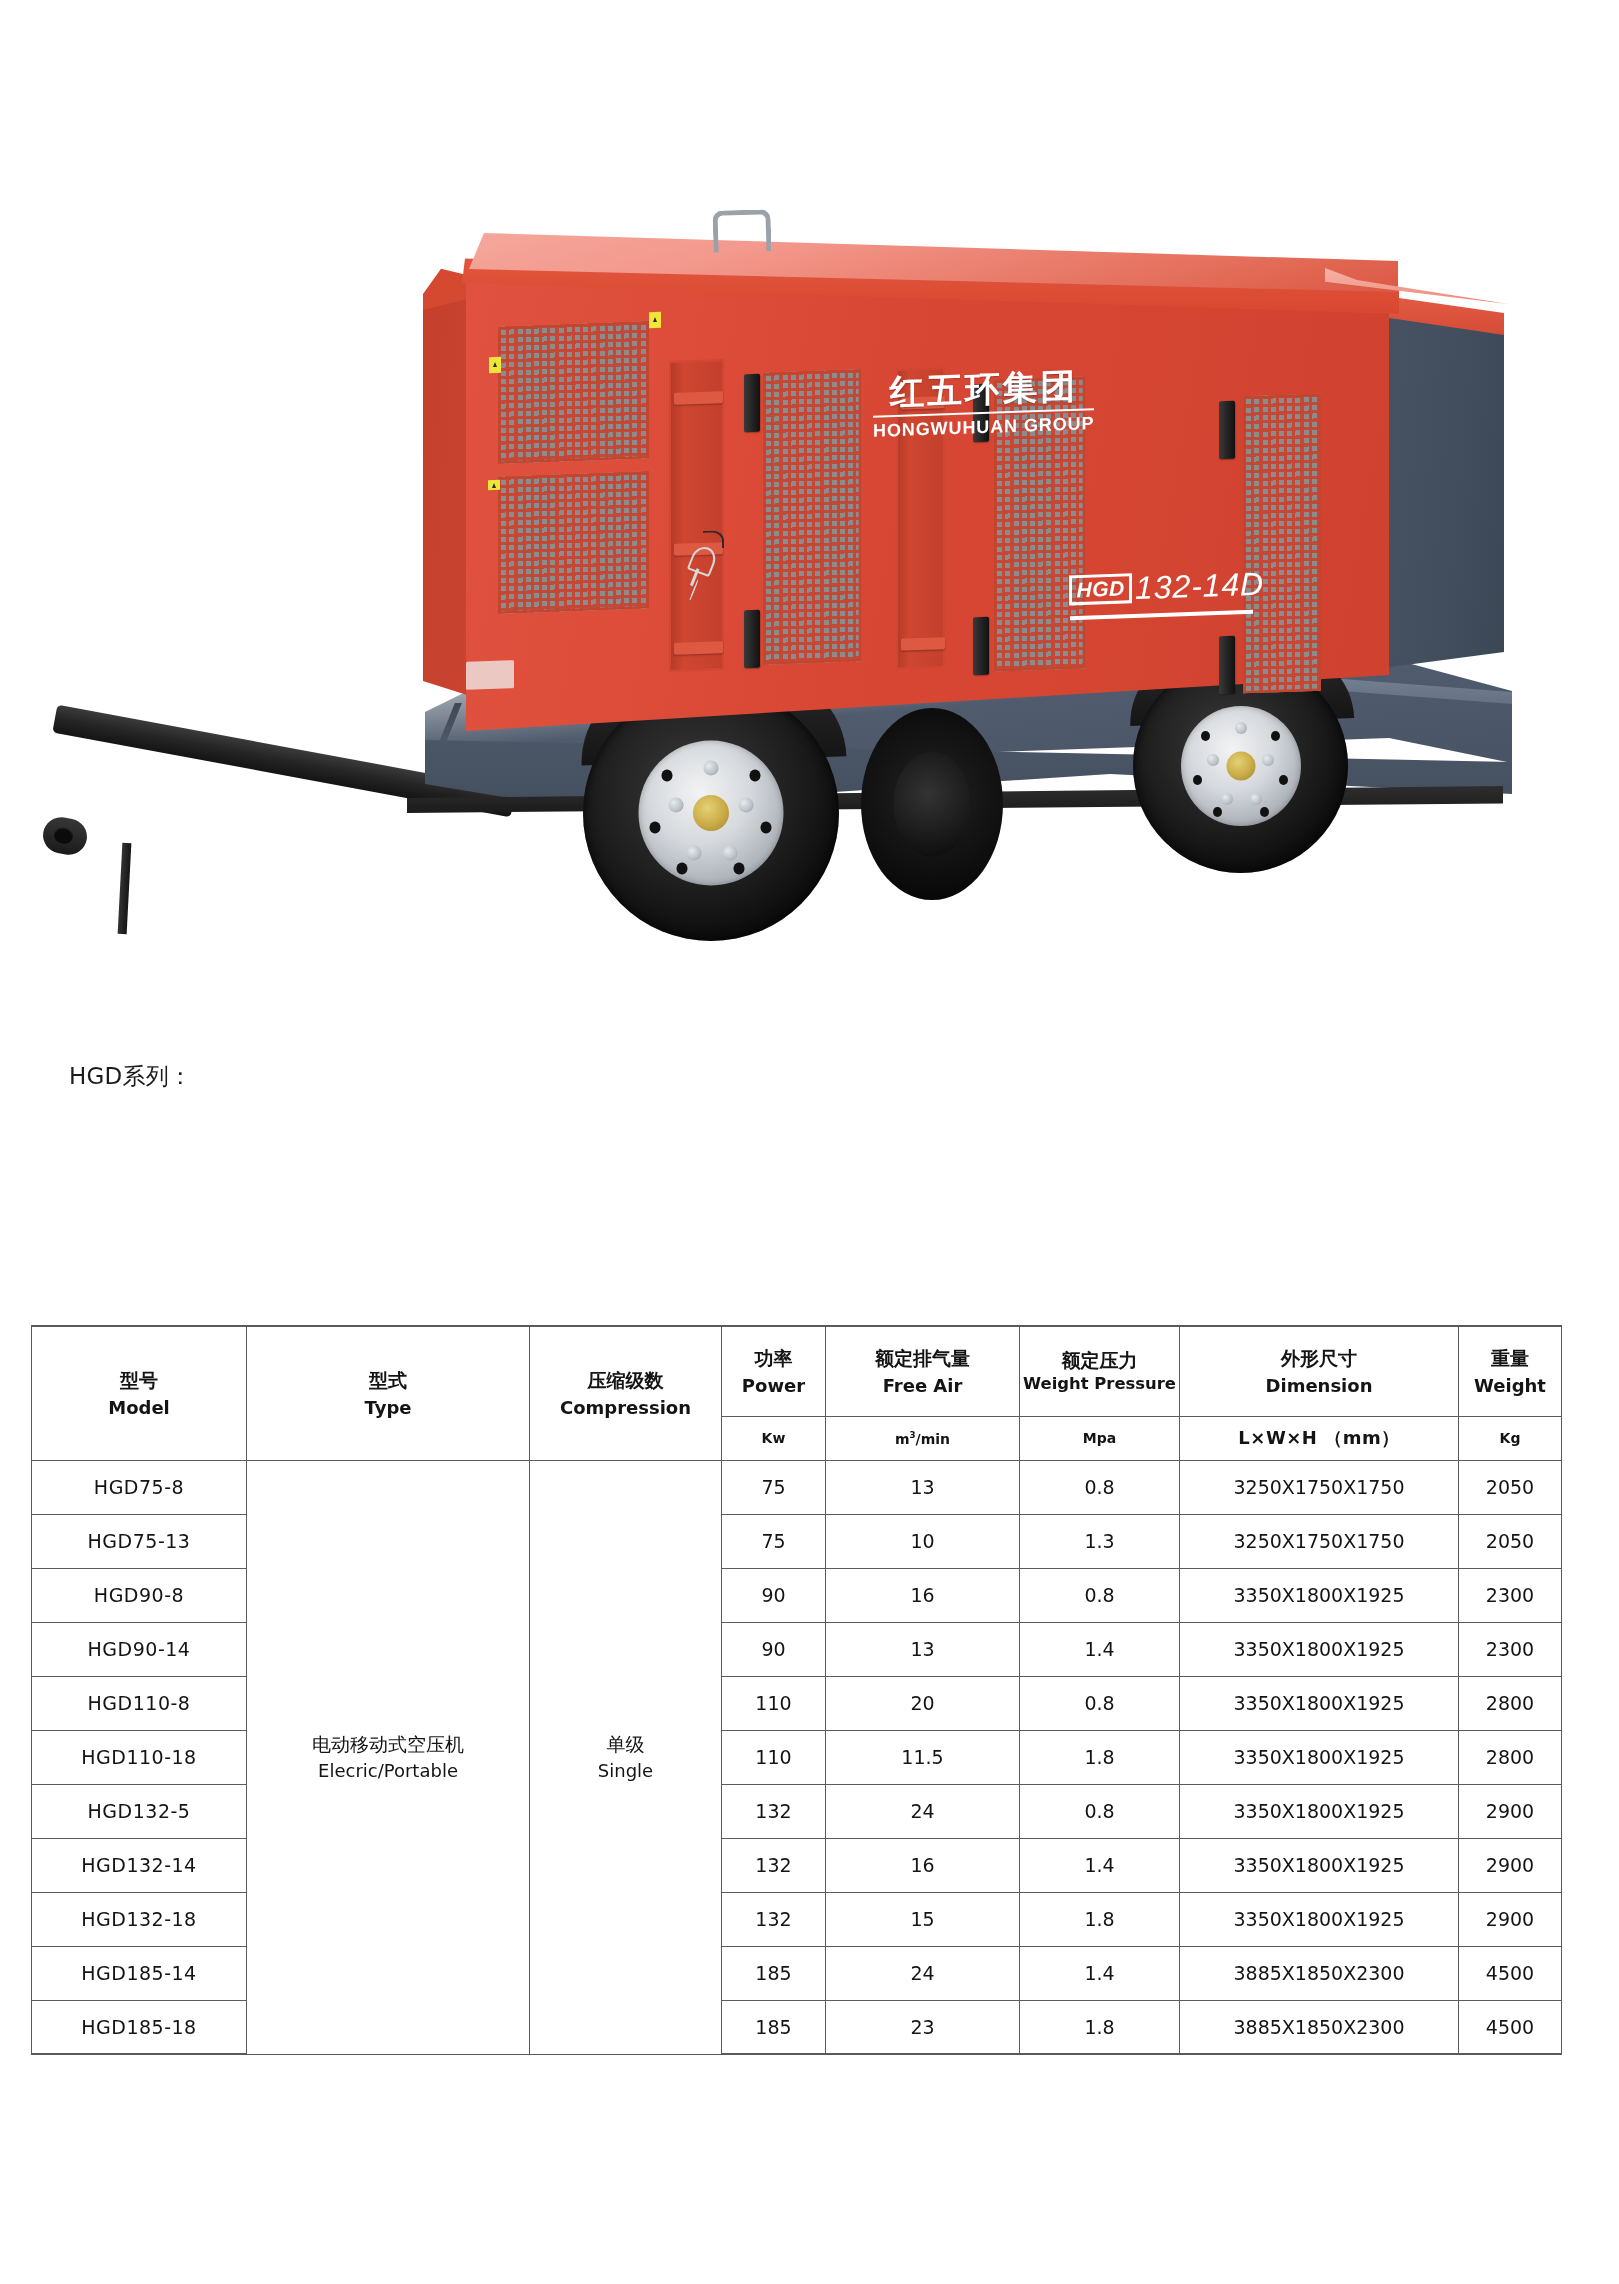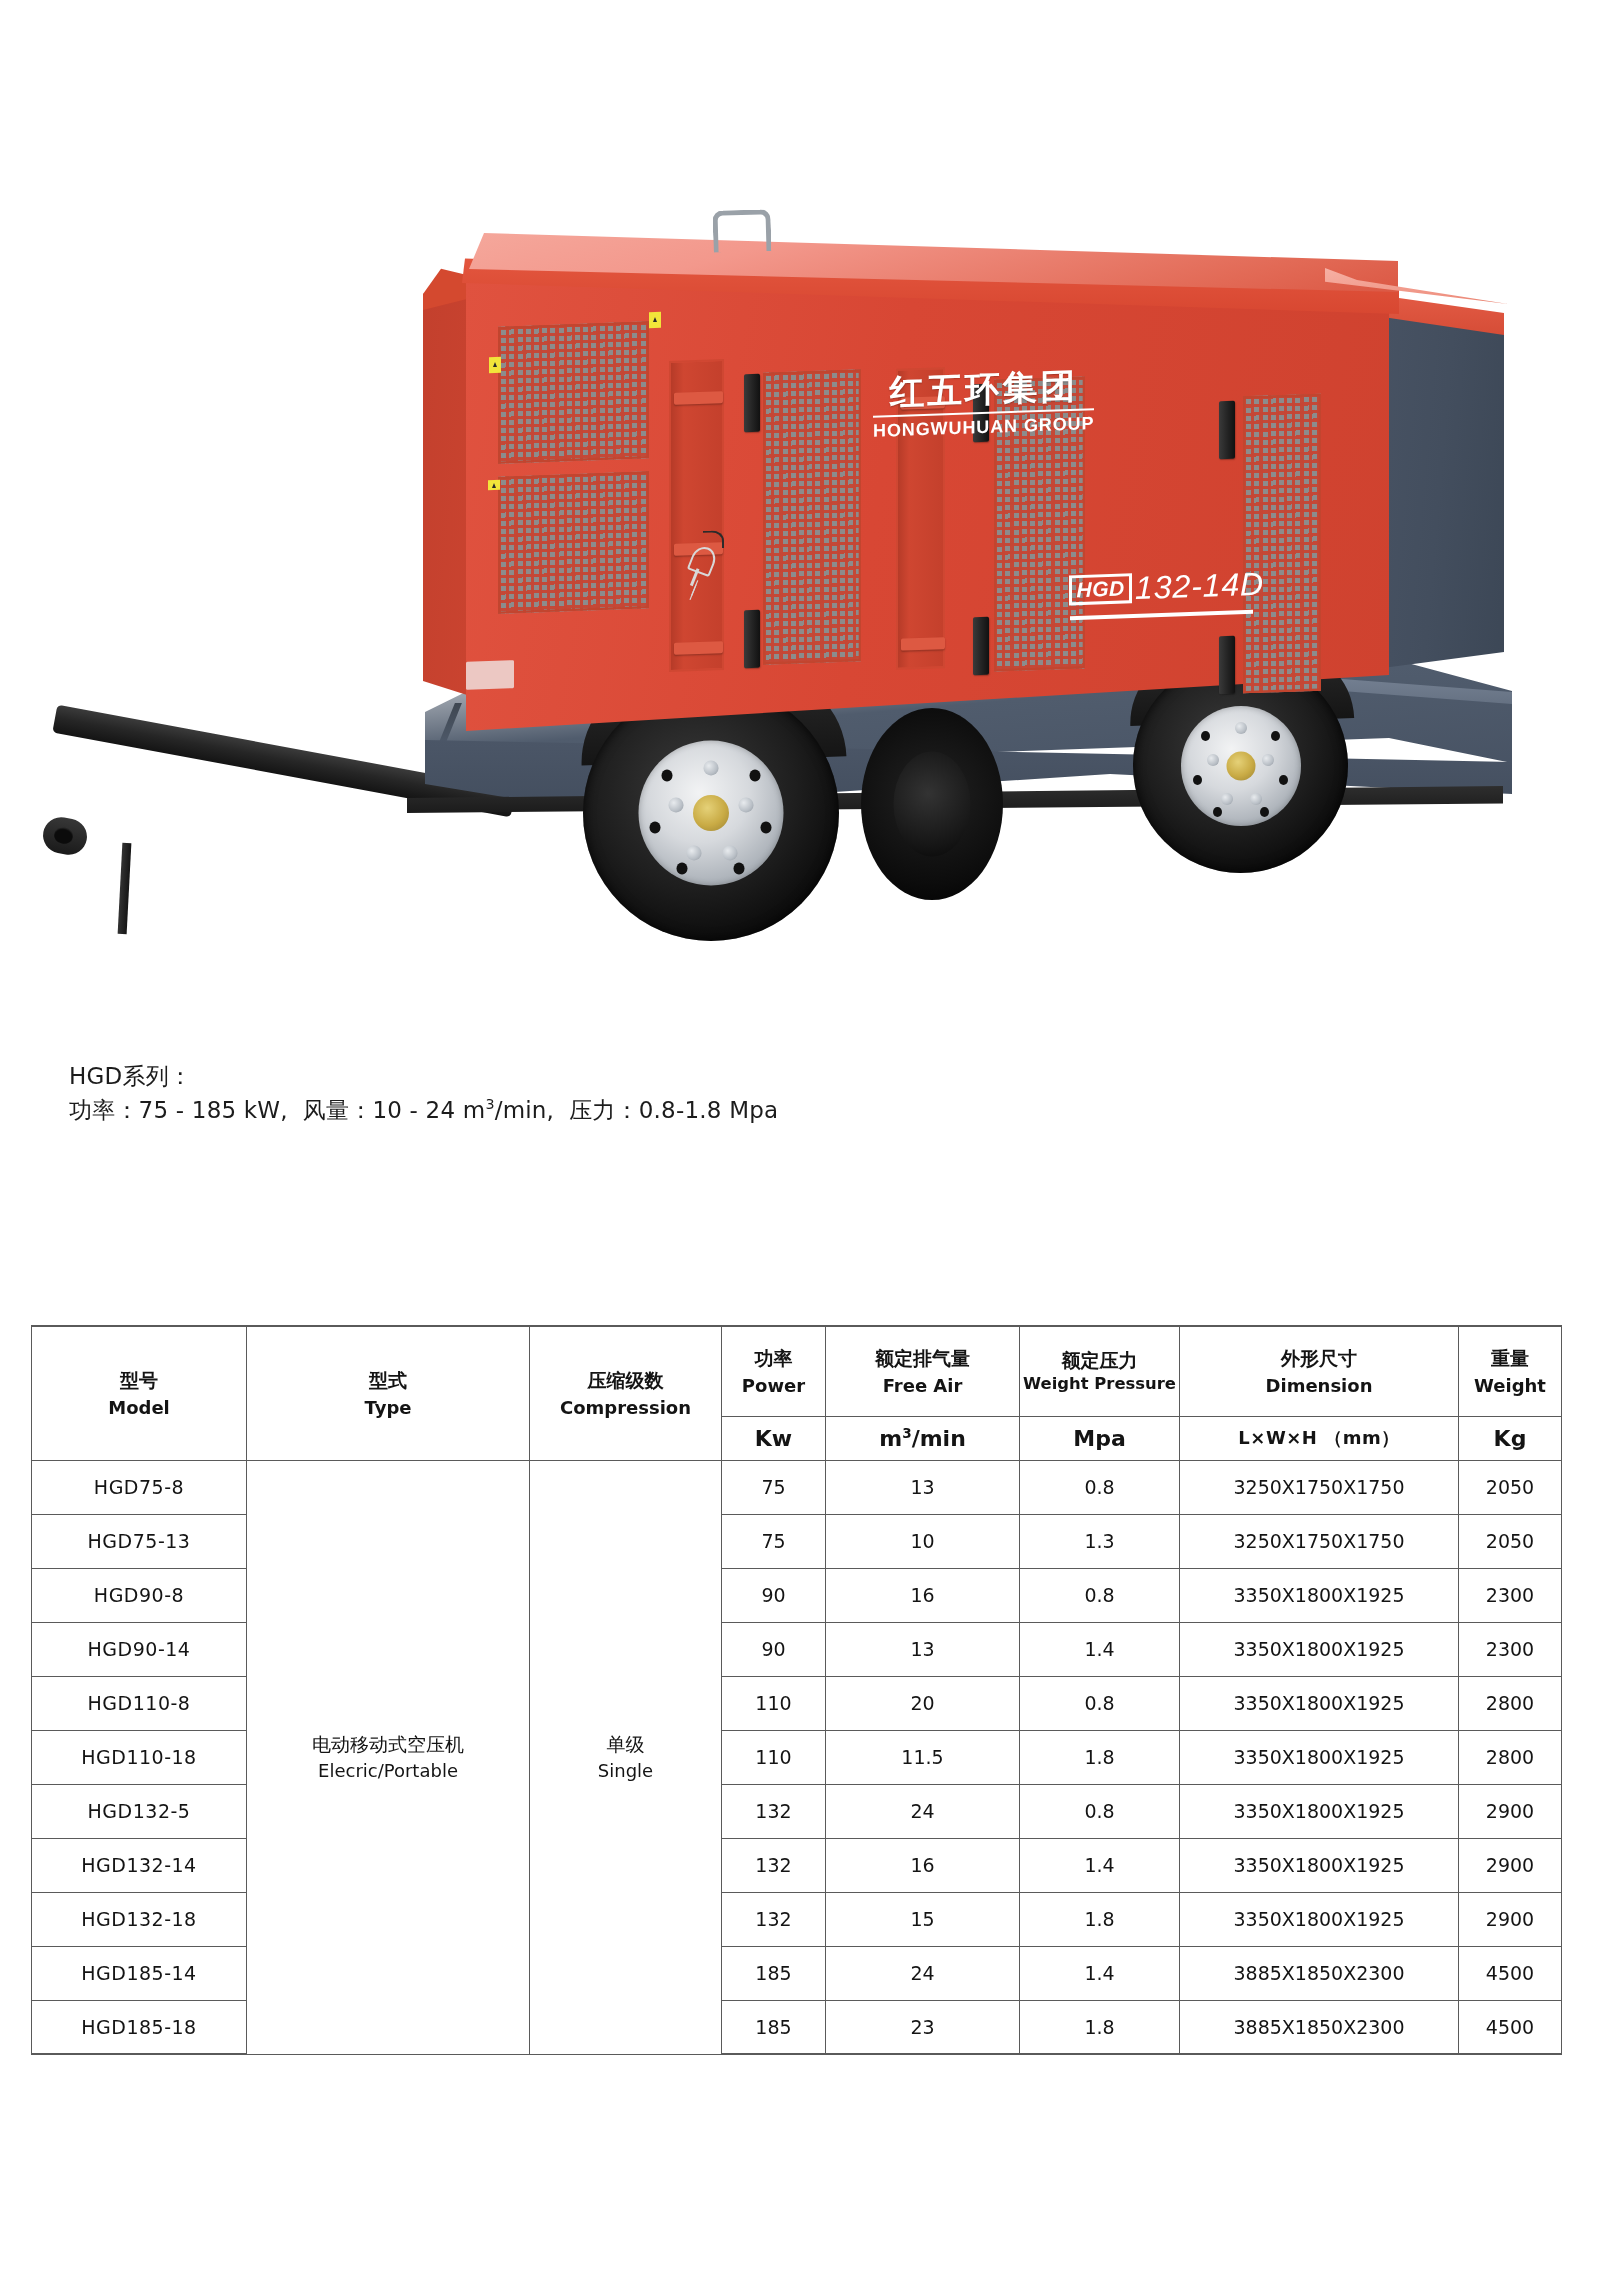--- a/index.html
+++ b/index.html
@@ -403,21 +403,21 @@
   }
   table.spec thead th { border-width: 1.4px; }
   table.spec thead tr:first-child th { border-top-width: 2.3px; }
   table.spec tbody tr:last-child td { border-bottom-width: 2.3px; }
 
   .hdr-main { height: 90px; }
   .hdr-unit { height: 44px; }
   .cn { font-size: 19px; display:block; line-height:1.18; }
   .en { font-size: 18px; display:block; line-height:1.18; margin-top: 5.5px; }
   .en-small { font-size: 16.4px; display:block; line-height:1.1; margin-top: 3.7px; }
-  .unit { font-size: 22px; }
+  .unit { font-size: 14px; }
   .unit-dim { font-size: 18px; letter-spacing: 0.5px; }
 
   table.spec tbody td { height: 54px; font-size: 19px; }
   td.model-cell { font-size: 19px; letter-spacing: 0.5px; }
   td.merged { font-size: 19px; line-height: 1.3; }
   td.merged .cn2 { font-size: 19px; display:block; }
   td.merged .en2 { font-size: 18px; display:block; margin-top: 2.7px; }
 
   
   col.c-model { width: 215px; }
@@ -542,21 +542,20 @@
       <span class="decal-hgd">HGD</span>
       <span class="decal-num">132-14D</span>
     </div>
     <div class="decal-underline"></div>
 
   </div>
 </div>
 
 <div class="spec-text">
   <div class="spec-line">HGD系列：</div>
-  <div class="spec-line"><span>功率：</span><span>75 - 185 kW,</span>&nbsp;&nbsp;<span>风量：</span><span>10 - 24 m</span><span class="sup">3</span><span>/min,</span>&nbsp;&nbsp;<span>压力：</span><span>0.8-1.8 Mpa</span></div>
   <div class="spec-gap"></div>
 </div>
 
 <div class="spec-table-wrap">
   <table class="spec">
     <colgroup>
       <col class="c-model">
         <col class="c-type">
         <col class="c-comp">
         <col class="c-power">

